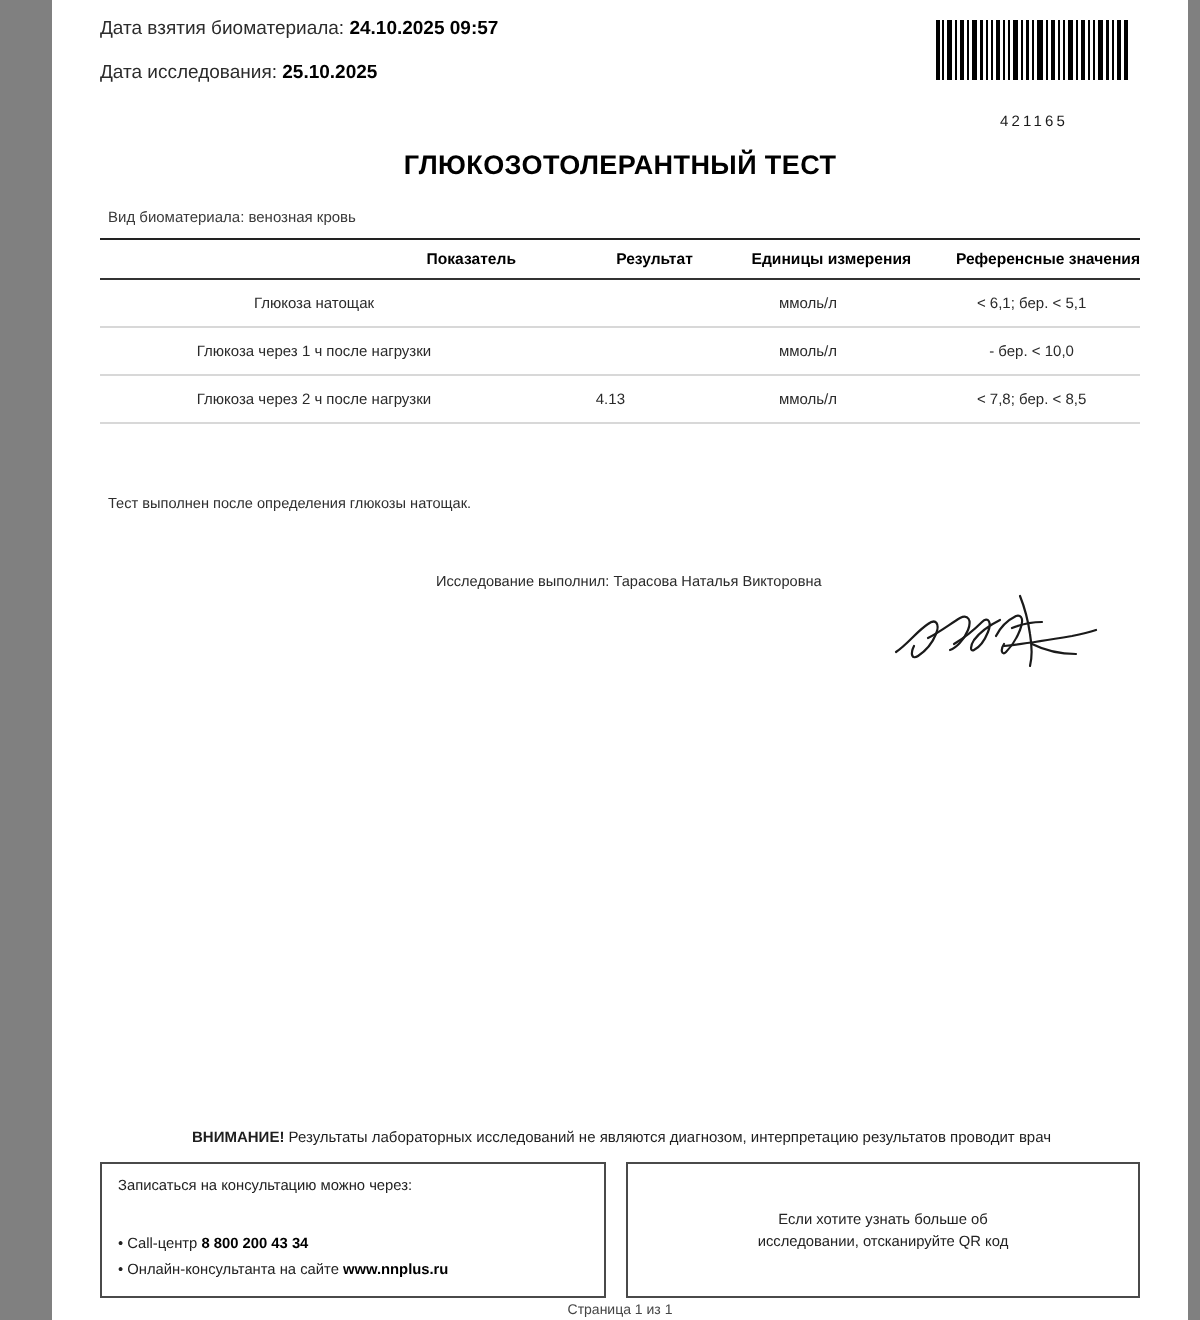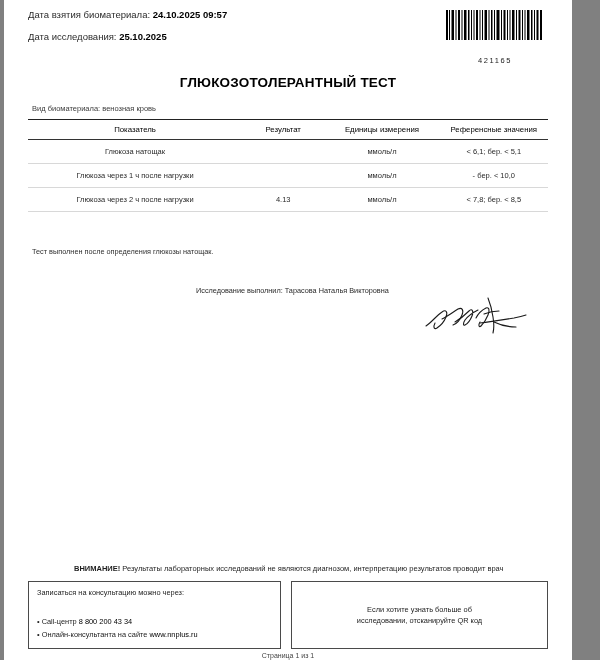--- a/index.html
+++ b/index.html
@@ -9,21 +9,21 @@
   body {
     width: 600px;
     height: 660px;
     background: #808080;
     font-family: "Liberation Sans", sans-serif;
     overflow: hidden;
     position: relative;
   }
   .page {
     position: absolute;
-    left: 4px;
+    left: 26px;
     top: 0;
     width: 568px;
     height: 660px;
     background: #ffffff;
     box-sizing: border-box;
   }
   .inner {
     position: relative;
     width: 100%;
     height: 100%;
@@ -87,23 +87,23 @@
 
   
   table.results {
     width: 100%;
     border-collapse: collapse;
     margin-top: 6px;
     table-layout: fixed;
   }
   table.results th {
     font-size: 7.8px;
-    font-weight: normal;
+    font-weight: bold;
     color: #000;
-    text-align: center;
+    text-align: right;
     padding: 5px 0 5px 6px;
     border-top: 1.6px solid #222;
     border-bottom: 1px solid #333;
   }
   table.results td {
     font-size: 7.5px;
     color: #2a2a2a;
     text-align: center;
     padding: 7px 0 7px 6px;
     border-bottom: 1px solid #d8d8d8;
@@ -174,21 +174,21 @@
     font-size: 7.4px;
     color: #222;
     margin-bottom: 20px;
   }
   .box-left .bl-item {
     font-size: 7.4px;
     color: #222;
     margin-bottom: 2px;
     line-height: 1.4;
   }
-  .box-left .bl-item b { font-weight: normal; color: #000; }
+  .box-left .bl-item b { font-weight: bold; color: #000; }
   .box-right .br-text {
     font-size: 7.4px;
     color: #222;
     text-align: center;
     line-height: 1.5;
   }
   .page-num {
     text-align: center;
     font-size: 7px;
     color: #444;

